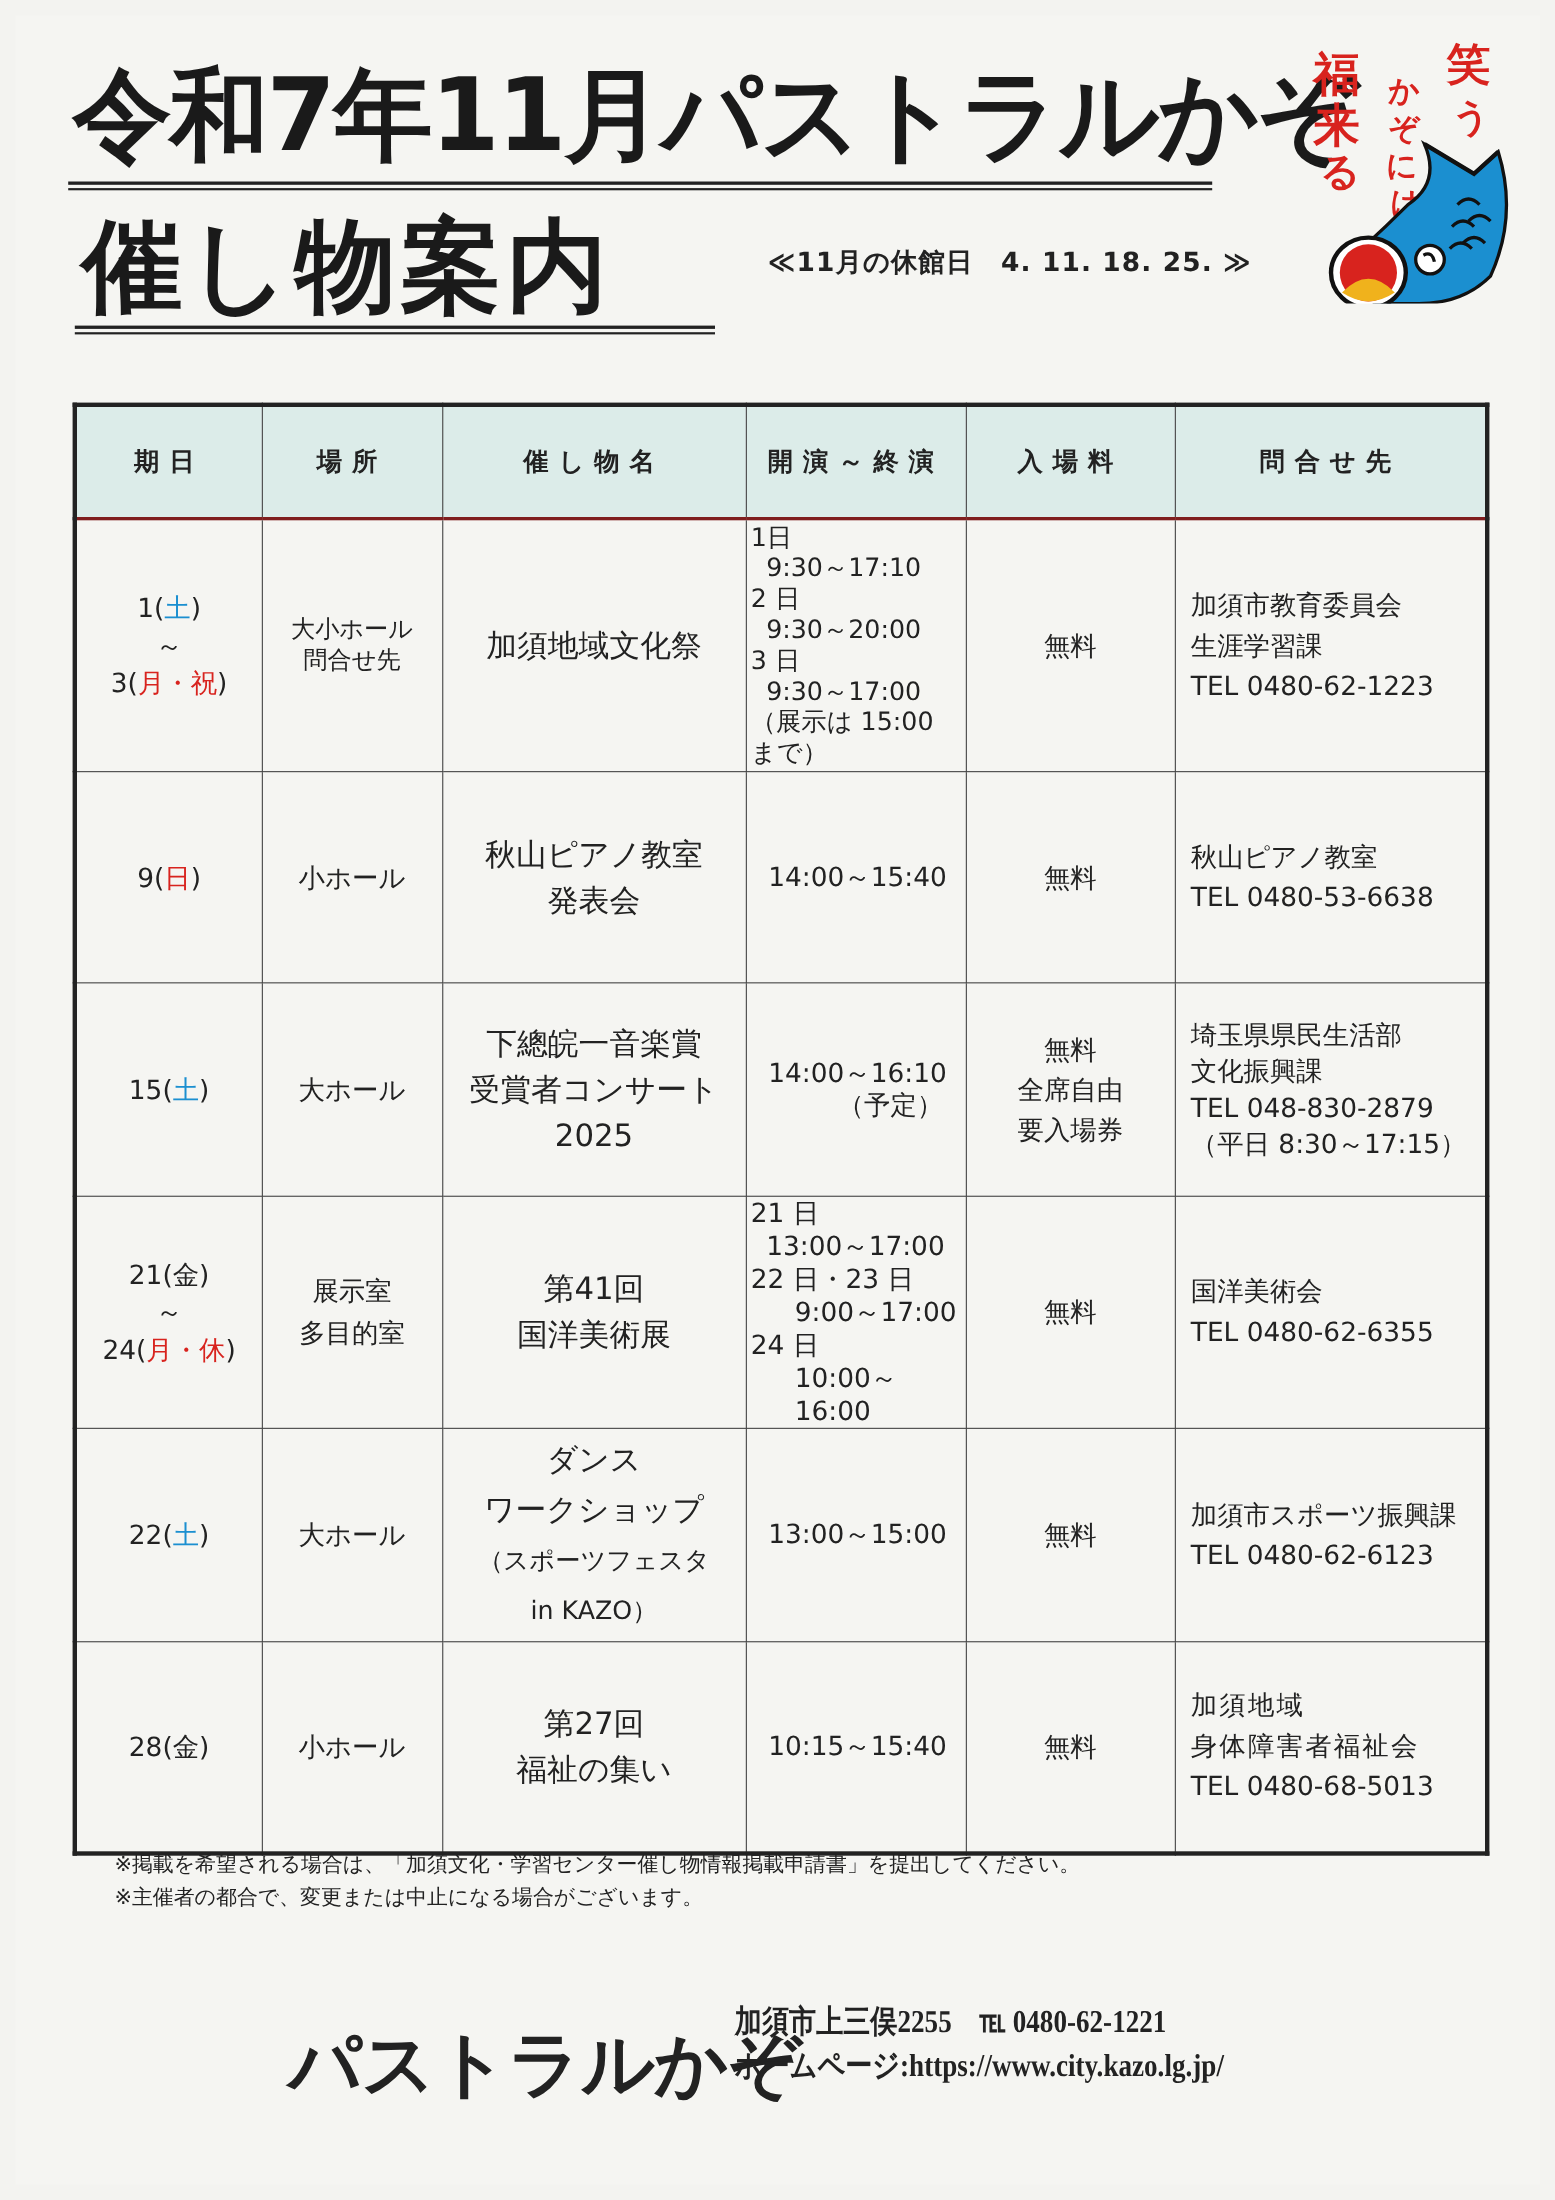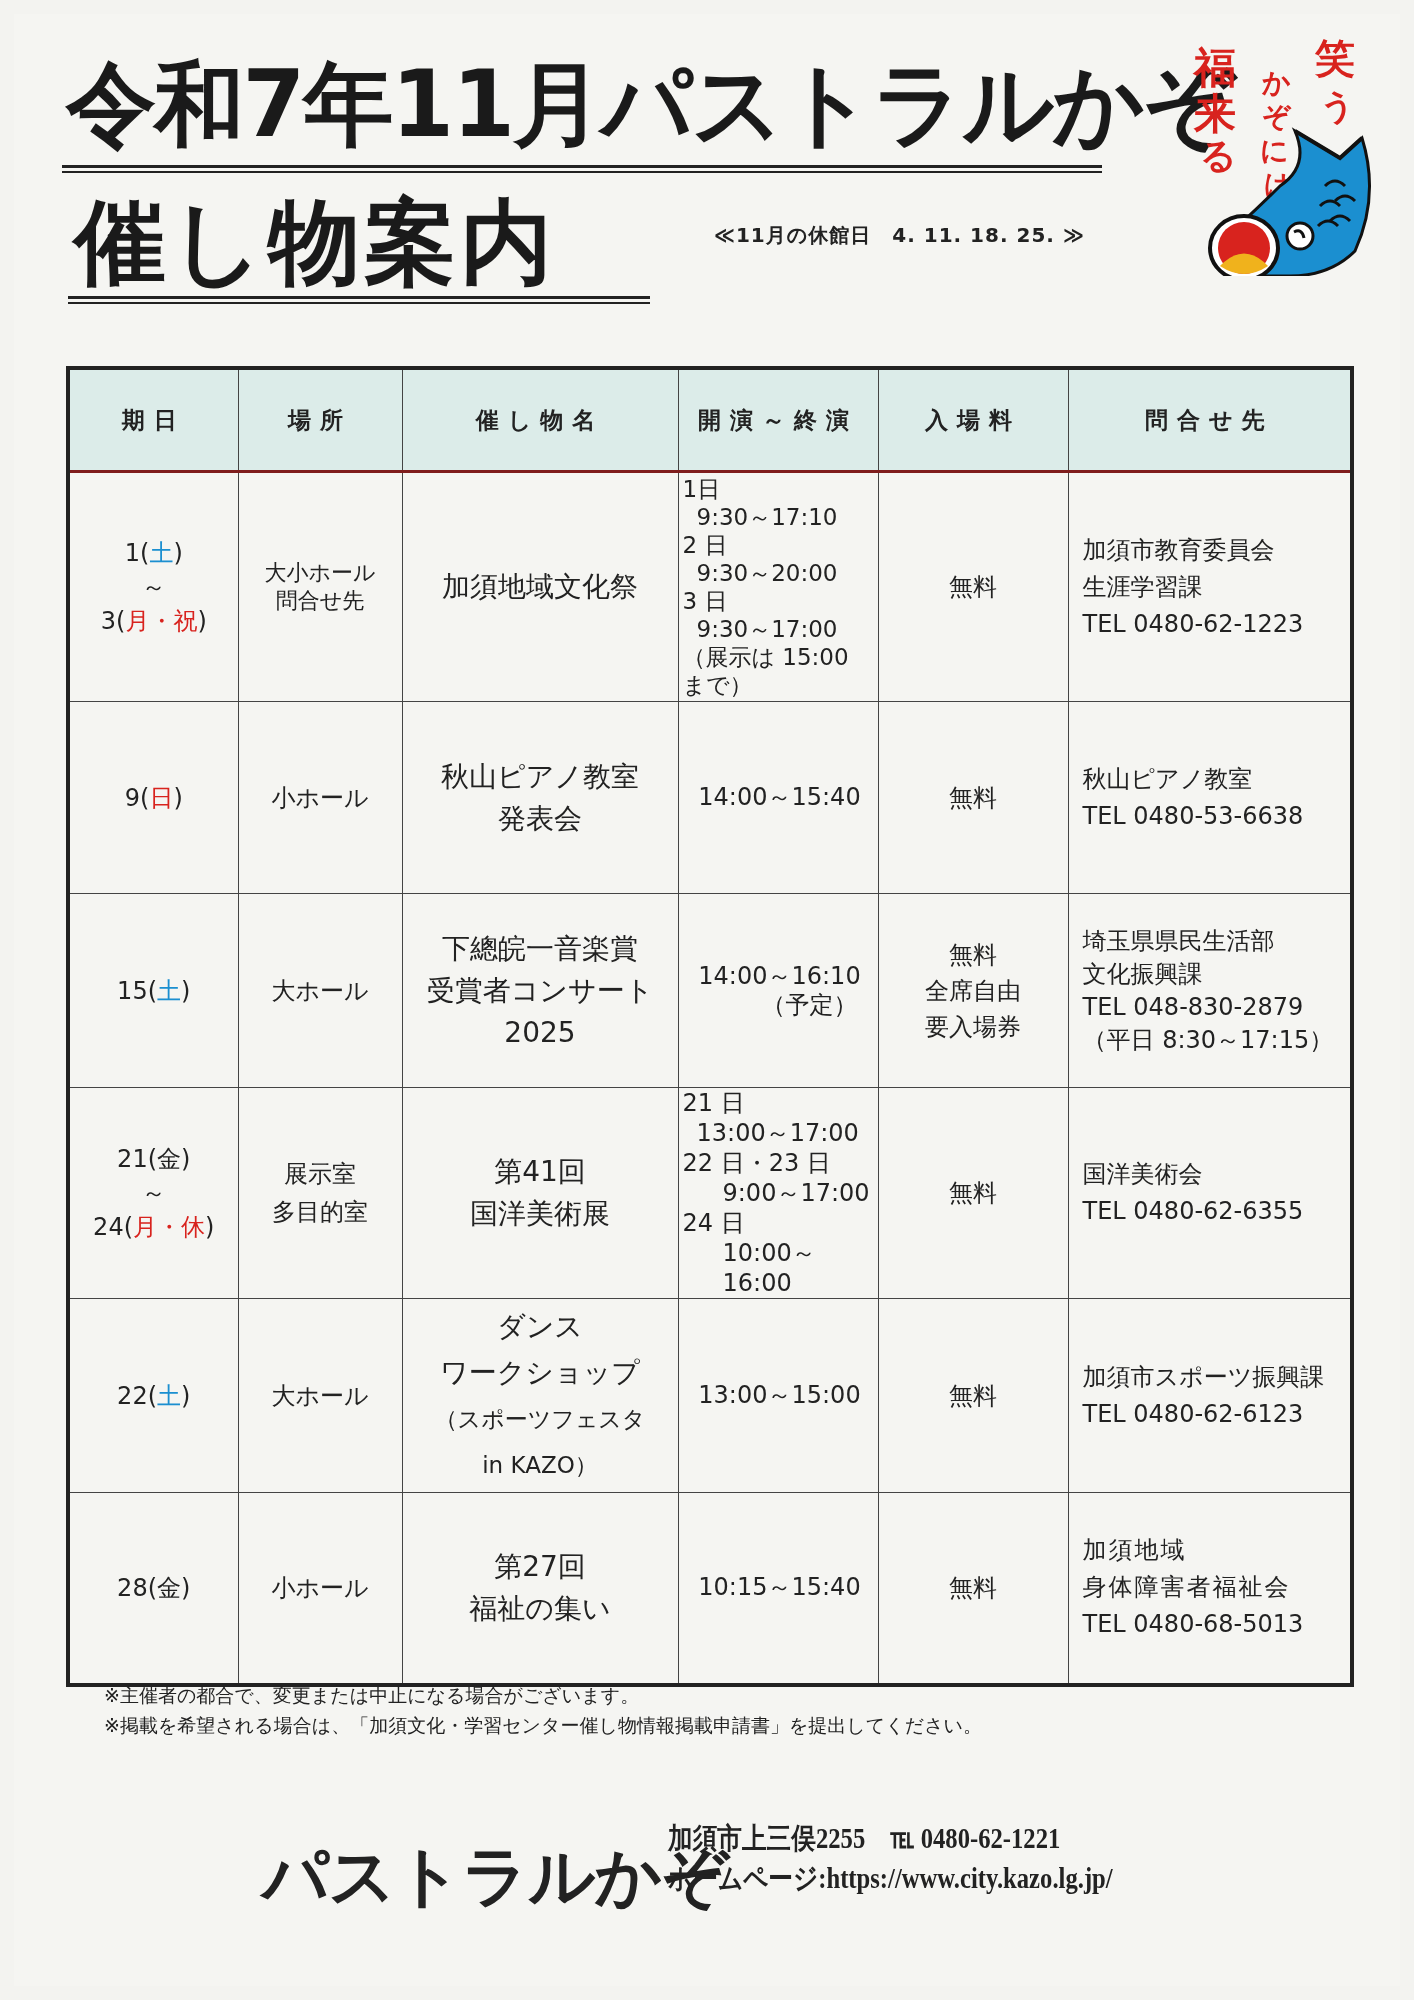--- a/index.html
+++ b/index.html
@@ -19,22 +19,22 @@
   }
   .title1-rule { position: absolute; left: 62px; top: 165px; width: 1040px; height: 8px;
     border-top: 3px solid #222; border-bottom: 2px solid #222; box-sizing: border-box; }
   .title2 {
     position: absolute; left: 74px; top: 188px;
     font-size: 92px; font-weight: bold; line-height: 110px; color: #1a1a1a; letter-spacing: 4px;
   }
   .title2-rule { position: absolute; left: 68px; top: 296px; width: 582px; height: 8px;
     border-top: 3px solid #222; border-bottom: 2px solid #222; box-sizing: border-box; }
   .closed {
-    position: absolute; left: 714px; top: 222px;
-    font-size: 20px; font-weight: bold; color: #222; letter-spacing: 1px;
+    position: absolute; left: 698px; top: 222px;
+    font-size: 24px; font-weight: bold; color: #222; letter-spacing: 1px;
   }
 
   .logo { position: absolute; left: 1180px; top: 26px; width: 210px; height: 250px; }
 
   table.events {
     position: absolute; left: 66px; top: 366px;
     border-collapse: collapse; table-layout: fixed;
     border: 4px solid #222;
   }
   table.events th, table.events td {
@@ -260,21 +260,21 @@
       <td class="contact" style="letter-spacing:2px">
         <span class="line">加須地域</span>
         <span class="line">身体障害者福祉会</span>
         <span class="line" style="letter-spacing:0">TEL 0480-68-5013</span>
       </td>
     </tr>
   </tbody>
 </table>
 
 <div class="notes">
+  <div>※掲載を希望される場合は、「加須文化・学習センター催し物情報掲載申請書」を提出してください。</div>
   <div>※主催者の都合で、変更または中止になる場合がございます。</div>
-  <div>※掲載を希望される場合は、「加須文化・学習センター催し物情報掲載申請書」を提出してください。</div>
 </div>
 
 <div class="footer-brand">パストラルかぞ</div>
 <div class="footer-info">
   <div>加須市上三俣2255　℡ 0480-62-1221</div>
   <div>ホームページ:https://www.city.kazo.lg.jp/</div>
 </div>
 
 </body></html>

